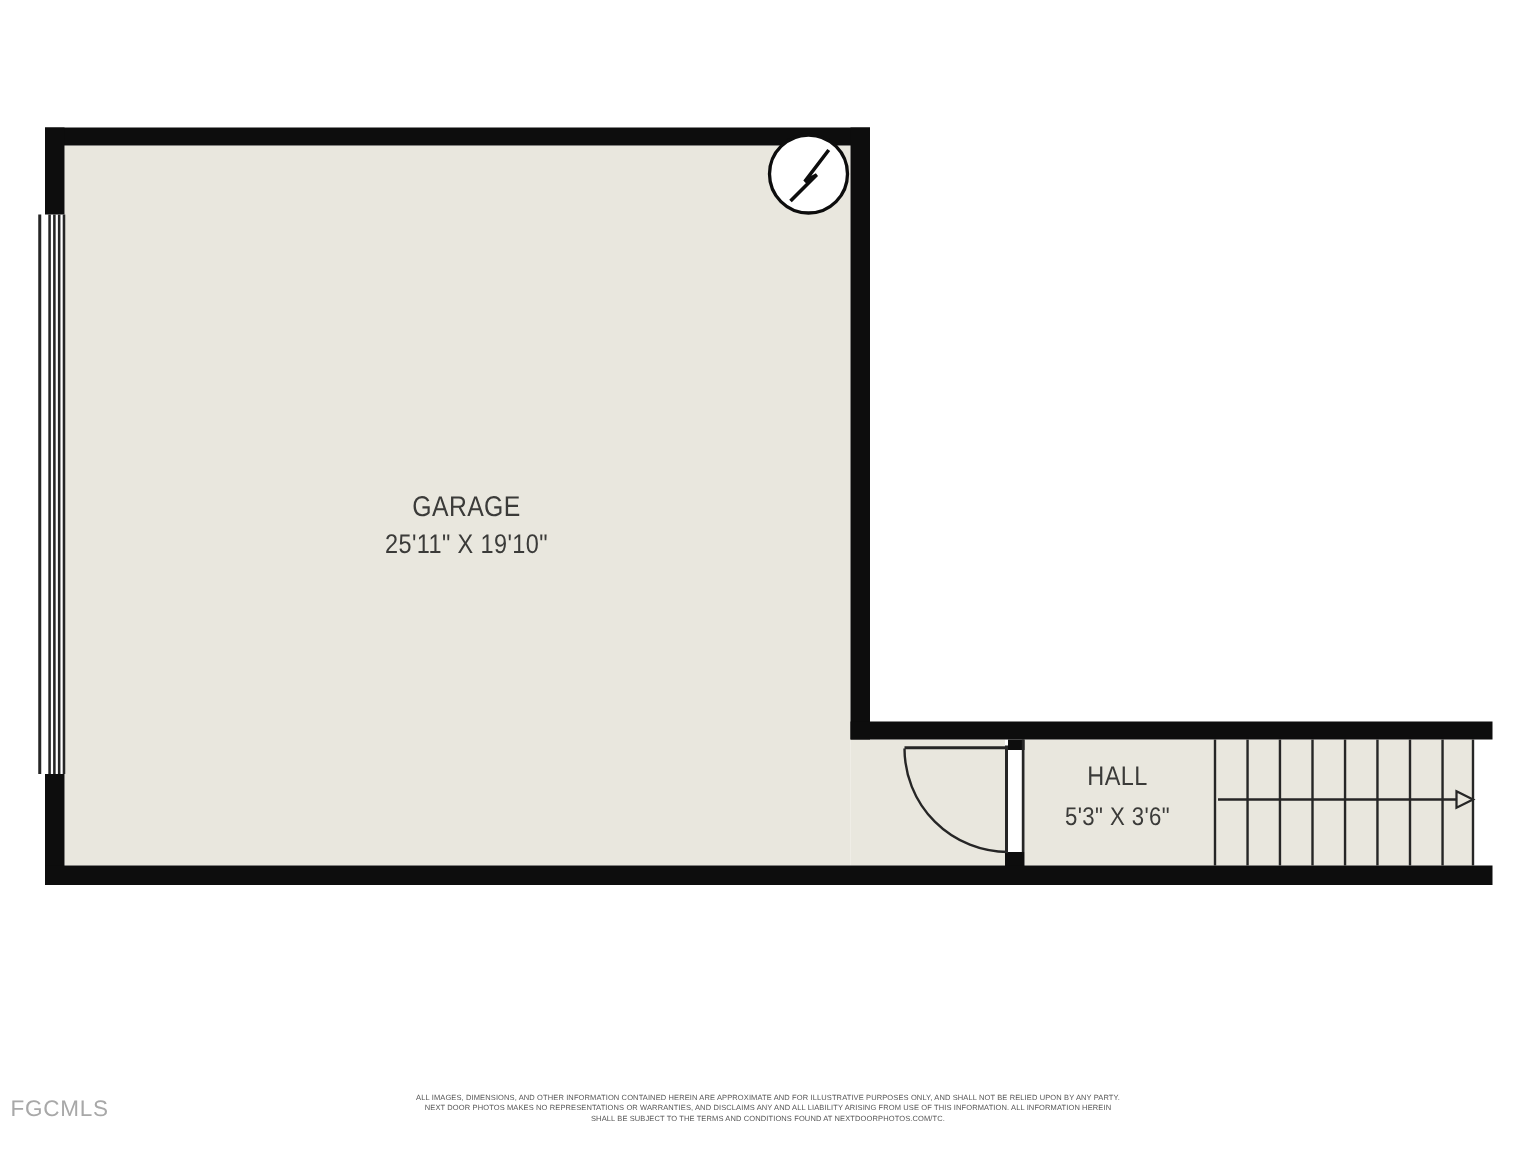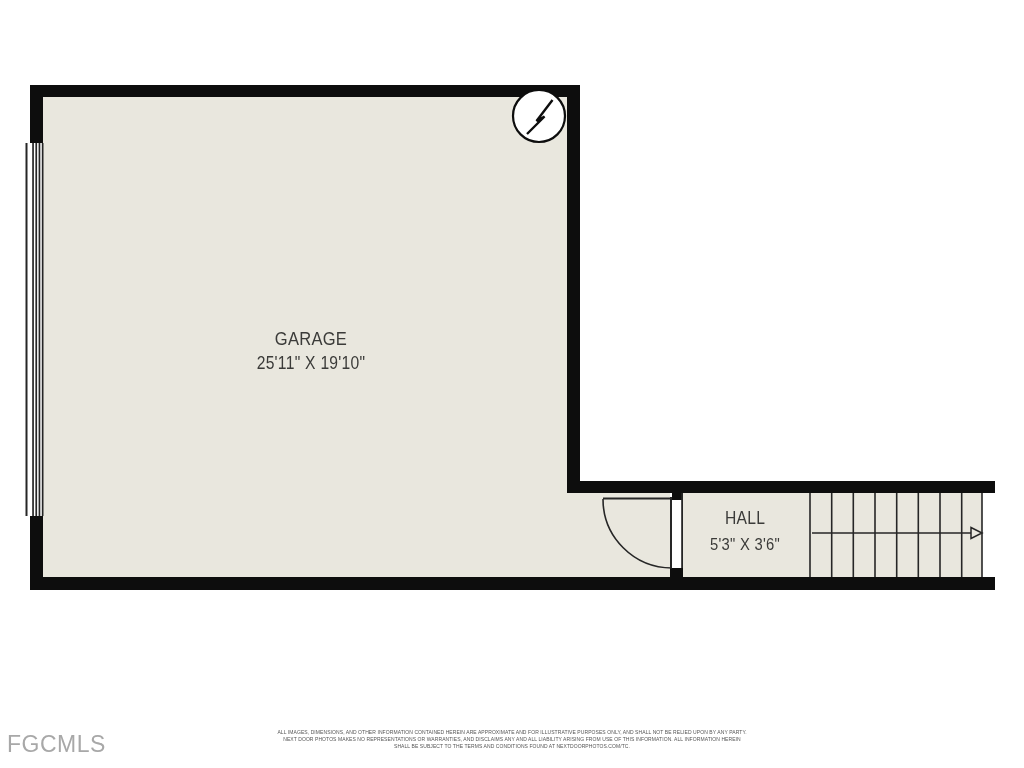--- a/index.html
+++ b/index.html
@@ -23,21 +23,21 @@
   .arrow-head{fill:var(--floor);stroke:var(--line);stroke-width:1.5;}
   .room-name,.room-dims{
     position:absolute;color:var(--label);white-space:nowrap;
     transform:translate(-50%,-50%) scaleX(0.87);letter-spacing:0.3px;
   }
   .room-name{font-size:19px;}
   .room-dims{font-size:18px;}
   .room-name.hall{font-size:18px;}
   .room-dims.hall{font-size:17px;}
   .watermark{
-    position:absolute;left:7px;top:731px;font-size:23px;
+    position:absolute;left:7px;top:731px;font-size:15px;
     color:var(--watermark);letter-spacing:0.5px;
   }
   .disclaimer{
     position:absolute;left:0;right:0;top:729px;text-align:center;
     font-size:5px;line-height:7px;letter-spacing:0.08px;color:var(--disclaimer);
   }
 </style>
 </head>
 <body>
 

